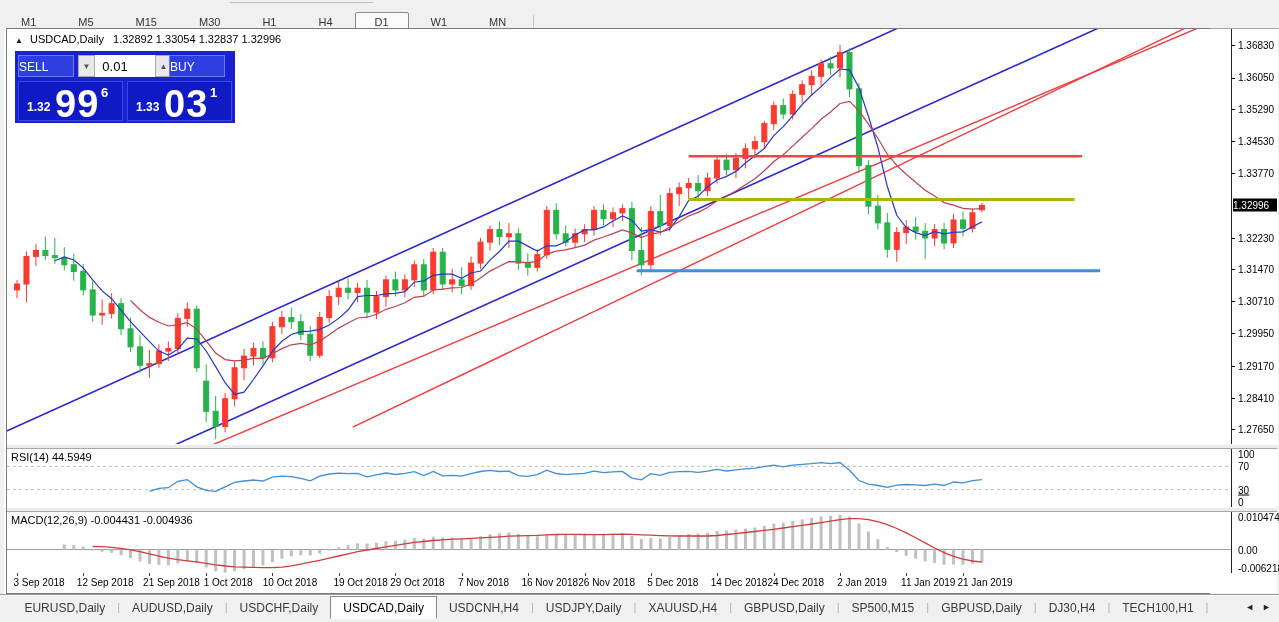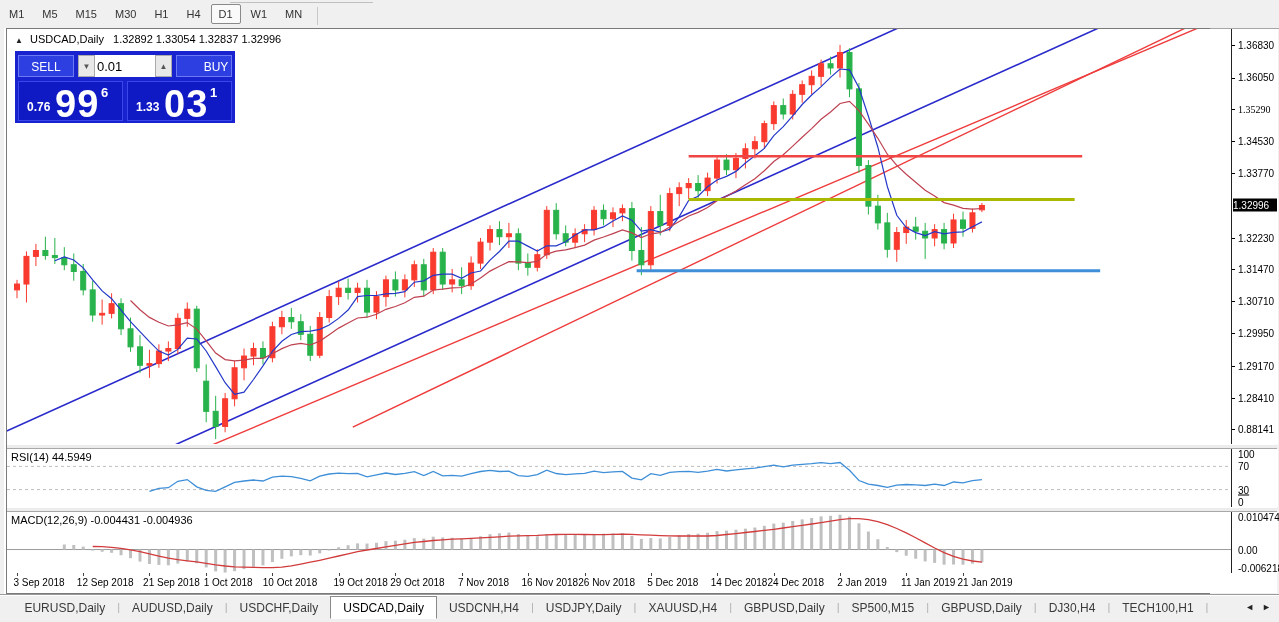--- a/index.html
+++ b/index.html
@@ -1,19 +1,19 @@
 <!DOCTYPE html>
 <html><head>
 <meta charset="utf-8">
 <style>
   html,body{margin:0;padding:0;background:#f0f0f0;font-family:"Liberation Sans",sans-serif;}
   #app{position:relative;width:1279px;height:622px;background:#f0f0f0;overflow:hidden;}
   
   #toolbar{position:absolute;left:0;top:0;width:1279px;height:28px;background:#f0f0f0;border-bottom:1px solid #a6a6a6;}
-  .tfbtn{display:inline-block;margin:4px 1px 0 1px;padding:3px 7px;font-size:11px;color:#333;border:1px solid transparent;border-radius:2px;cursor:default;}
+  .tfbtn{display:inline-block;margin:12px 1px 0 1px;padding:3px 19px;font-size:11px;color:#333;border:1px solid transparent;border-radius:2px;cursor:default;}
   .tfbtn.active{background:#fafafa;border:1px solid #8a8a8a;}
   #tf-sep{display:inline-block;margin:4px 4px 0 6px;width:1px;height:18px;background:#c8c8c8;vertical-align:middle;}
   #dockline{position:absolute;left:230px;top:2px;width:143px;height:1px;background:#c0c0c0;}
   
   #leftedge{position:absolute;left:0;top:28px;width:6px;height:566px;background:#f0f0f0;border-right:1px solid #9a9a9a;box-shadow:inset -2px 0 0 #ffffff;}
   
   #chartwin{position:absolute;left:6px;top:28px;width:1204px;height:566px;background:#ffffff;border:1px solid #7a7a7a;box-sizing:border-box;}
   .panel{position:absolute;left:0;background:#fff;}
   #main-panel{top:0;height:415px;width:1224px;border-bottom:1px solid #222;}
   #split1{position:absolute;top:415px;left:0;width:1270px;height:5px;background:#ececec;border-top:1px solid #fff;border-bottom:1px solid #a8a8a8;box-sizing:border-box;}
@@ -32,27 +32,27 @@
   .datelabel{position:absolute;top:4px;font-size:10px;color:#000;white-space:nowrap;transform:translateX(-50%);}
   .datetick{position:absolute;top:0;width:1px;height:3px;background:#444;}
   .paneltitle{position:absolute;left:4px;top:2px;font-size:11px;color:#000;white-space:nowrap;z-index:5;}
   svg{position:absolute;left:0;top:0;}
   
   #chart-title{position:absolute;left:8px;top:4px;font-size:11px;color:#000;z-index:6;white-space:nowrap;}
   #chart-title .tri{font-size:8px;color:#222;margin-right:4px;cursor:pointer;}
   
   #trade-panel{position:absolute;left:8px;top:22px;width:220px;height:72px;background:#1822cf;z-index:7;padding:0;}
   #tp-toprow{position:absolute;left:3px;top:4px;height:22px;width:214px;}
-  .tpbtn{position:absolute;top:0;width:56px;height:22px;background:#2d3fe0;border:1px solid #6b79f2;color:#fff;font-size:12px;text-align:center;line-height:22px;box-sizing:border-box;cursor:pointer;}
+  .tpbtn{position:absolute;top:0;width:56px;height:22px;background:#2d3fe0;border:1px solid #6b79f2;color:#fff;font-size:12px;line-height:22px;box-sizing:border-box;cursor:pointer;}
   #tp-sell{left:0;}
-  #tp-buy{right:0;padding-left:24px;}
+  #tp-buy{right:7px;}
   .spin{position:absolute;top:0;width:17px;height:22px;background:#e8e8e8;border:1px solid #aaa;box-sizing:border-box;color:#555;font-size:8px;text-align:center;line-height:22px;cursor:pointer;}
   #spin-dn{left:60px;}
   #spin-up{left:137px;}
-  #tp-vol{position:absolute;left:77px;top:0;width:60px;height:22px;background:#fff;border:0;font-size:13px;text-align:left;padding-right:22px;box-sizing:border-box;color:#000;}
+  #tp-vol{position:absolute;left:77px;top:0;width:60px;height:22px;background:#fff;border:0;font-size:13px;text-align:center;padding-right:22px;box-sizing:border-box;color:#000;}
   .bigbox{position:absolute;top:30px;width:105px;height:40px;background:#101ac4;border:1px solid #3a48e8;box-sizing:border-box;color:#fff;cursor:pointer;}
   #bb-sell{left:3px;}
   #bb-buy{left:112px;}
   .bb-small{position:absolute;left:8px;bottom:6px;font-size:12px;font-weight:bold;}
   .bb-big{position:absolute;left:36px;top:1px;font-size:38px;font-weight:bold;letter-spacing:1px;}
   .bb-sup{position:absolute;left:82px;top:3px;font-size:13px;font-weight:bold;}
   
   #tabbar{position:absolute;left:0;top:594px;width:1279px;height:28px;background:#f0f0f0;border-top:1px solid #9a9a9a;box-shadow:inset 0 1px 0 #ffffff;}
   .tab{display:inline-block;padding:4px 12px 3px 12px;font-size:12px;color:#3a3a3a;cursor:pointer;position:relative;top:1px;}
   .tab.active{background:#ffffff;border:1px solid #8a8a8a;border-bottom:1px solid #ffffff;color:#000;}
@@ -83,21 +83,21 @@
 
       <div id="trade-panel">
         <div id="tp-toprow">
           <div id="tp-sell" class="tpbtn">SELL</div>
           <div id="spin-dn" class="spin">▼</div>
           <input id="tp-vol" value="0.01" style="">
           <div id="spin-up" class="spin">▲</div>
           <div id="tp-buy" class="tpbtn">BUY</div>
         </div>
         <div id="bb-sell" class="bigbox">
-          <span class="bb-small">0.76</span>
+          <span class="bb-small">1.32</span>
           <span class="bb-big">99</span>
           <span class="bb-sup">6</span>
         </div>
         <div id="bb-buy" class="bigbox">
           <span class="bb-small">1.33</span>
           <span class="bb-big">03</span>
           <span class="bb-sup">1</span>
         </div>
       </div>
 
@@ -485,39 +485,39 @@
         <div class="datetick" style="left: 956px;"></div>
         <div class="datelabel" style="left: 978px;">21 Jan 2019</div>
       </div>
 
     <div id="price-axis" class="axis">
         <div class="tickmark" style="top: 15.9132px;"></div>
         <div class="ticklabel" style="top: 15.9132px;">1.36830</div>
         <div class="tickmark" style="top: 48.5772px;"></div>
         <div class="ticklabel" style="top: 48px;">1.36050</div>
         <div class="tickmark" style="top: 80.4036px;"></div>
-        <div class="ticklabel" style="top: 80.4036px; font-family: Liberation Serif, serif;">1.35290</div>
+        <div class="ticklabel" style="top: 80.4036px;">1.35290</div>
         <div class="tickmark" style="top: 112.23px;"></div>
         <div class="ticklabel" style="top: 112.23px;">1.34530</div>
         <div class="tickmark" style="top: 144.057px;"></div>
         <div class="ticklabel" style="top: 144.057px;">1.33770</div>
         <div class="tickmark" style="top: 208.547px;"></div>
         <div class="ticklabel" style="top: 208.547px;">1.32230</div>
         <div class="tickmark" style="top: 240.373px;"></div>
         <div class="ticklabel" style="top: 240.373px;">1.31470</div>
         <div class="tickmark" style="top: 272.2px;"></div>
         <div class="ticklabel" style="top: 272.2px;">1.30710</div>
         <div class="tickmark" style="top: 304.026px;"></div>
         <div class="ticklabel" style="top: 304.026px;">1.29950</div>
         <div class="tickmark" style="top: 336.69px;"></div>
         <div class="ticklabel" style="top: 336.69px;">1.29170</div>
         <div class="tickmark" style="top: 368.517px;"></div>
         <div class="ticklabel" style="top: 368.517px;">1.28410</div>
         <div class="tickmark" style="top: 400.343px;"></div>
-        <div class="ticklabel" style="top: 400.343px;">0.88141</div>
+        <div class="ticklabel" style="top: 400.343px;">1.27650</div>
         <div id="price-tag" style="top: 176.469px;">1.32996</div>
       </div>
     <div id="rsi-axis" class="axis">
         <div class="ticklabel" style="top: 5px;">100</div>
         <div class="ticklabel" style="top: 17.4px;">70</div>
         <div class="ticklabel" style="top: 40.6px; text-decoration: underline;">30</div>
         <div class="ticklabel" style="top: 53px;">0</div>
       </div>
     <div id="macd-axis" class="axis">
         <div class="ticklabel" style="top: 5px;">0.010474</div>

